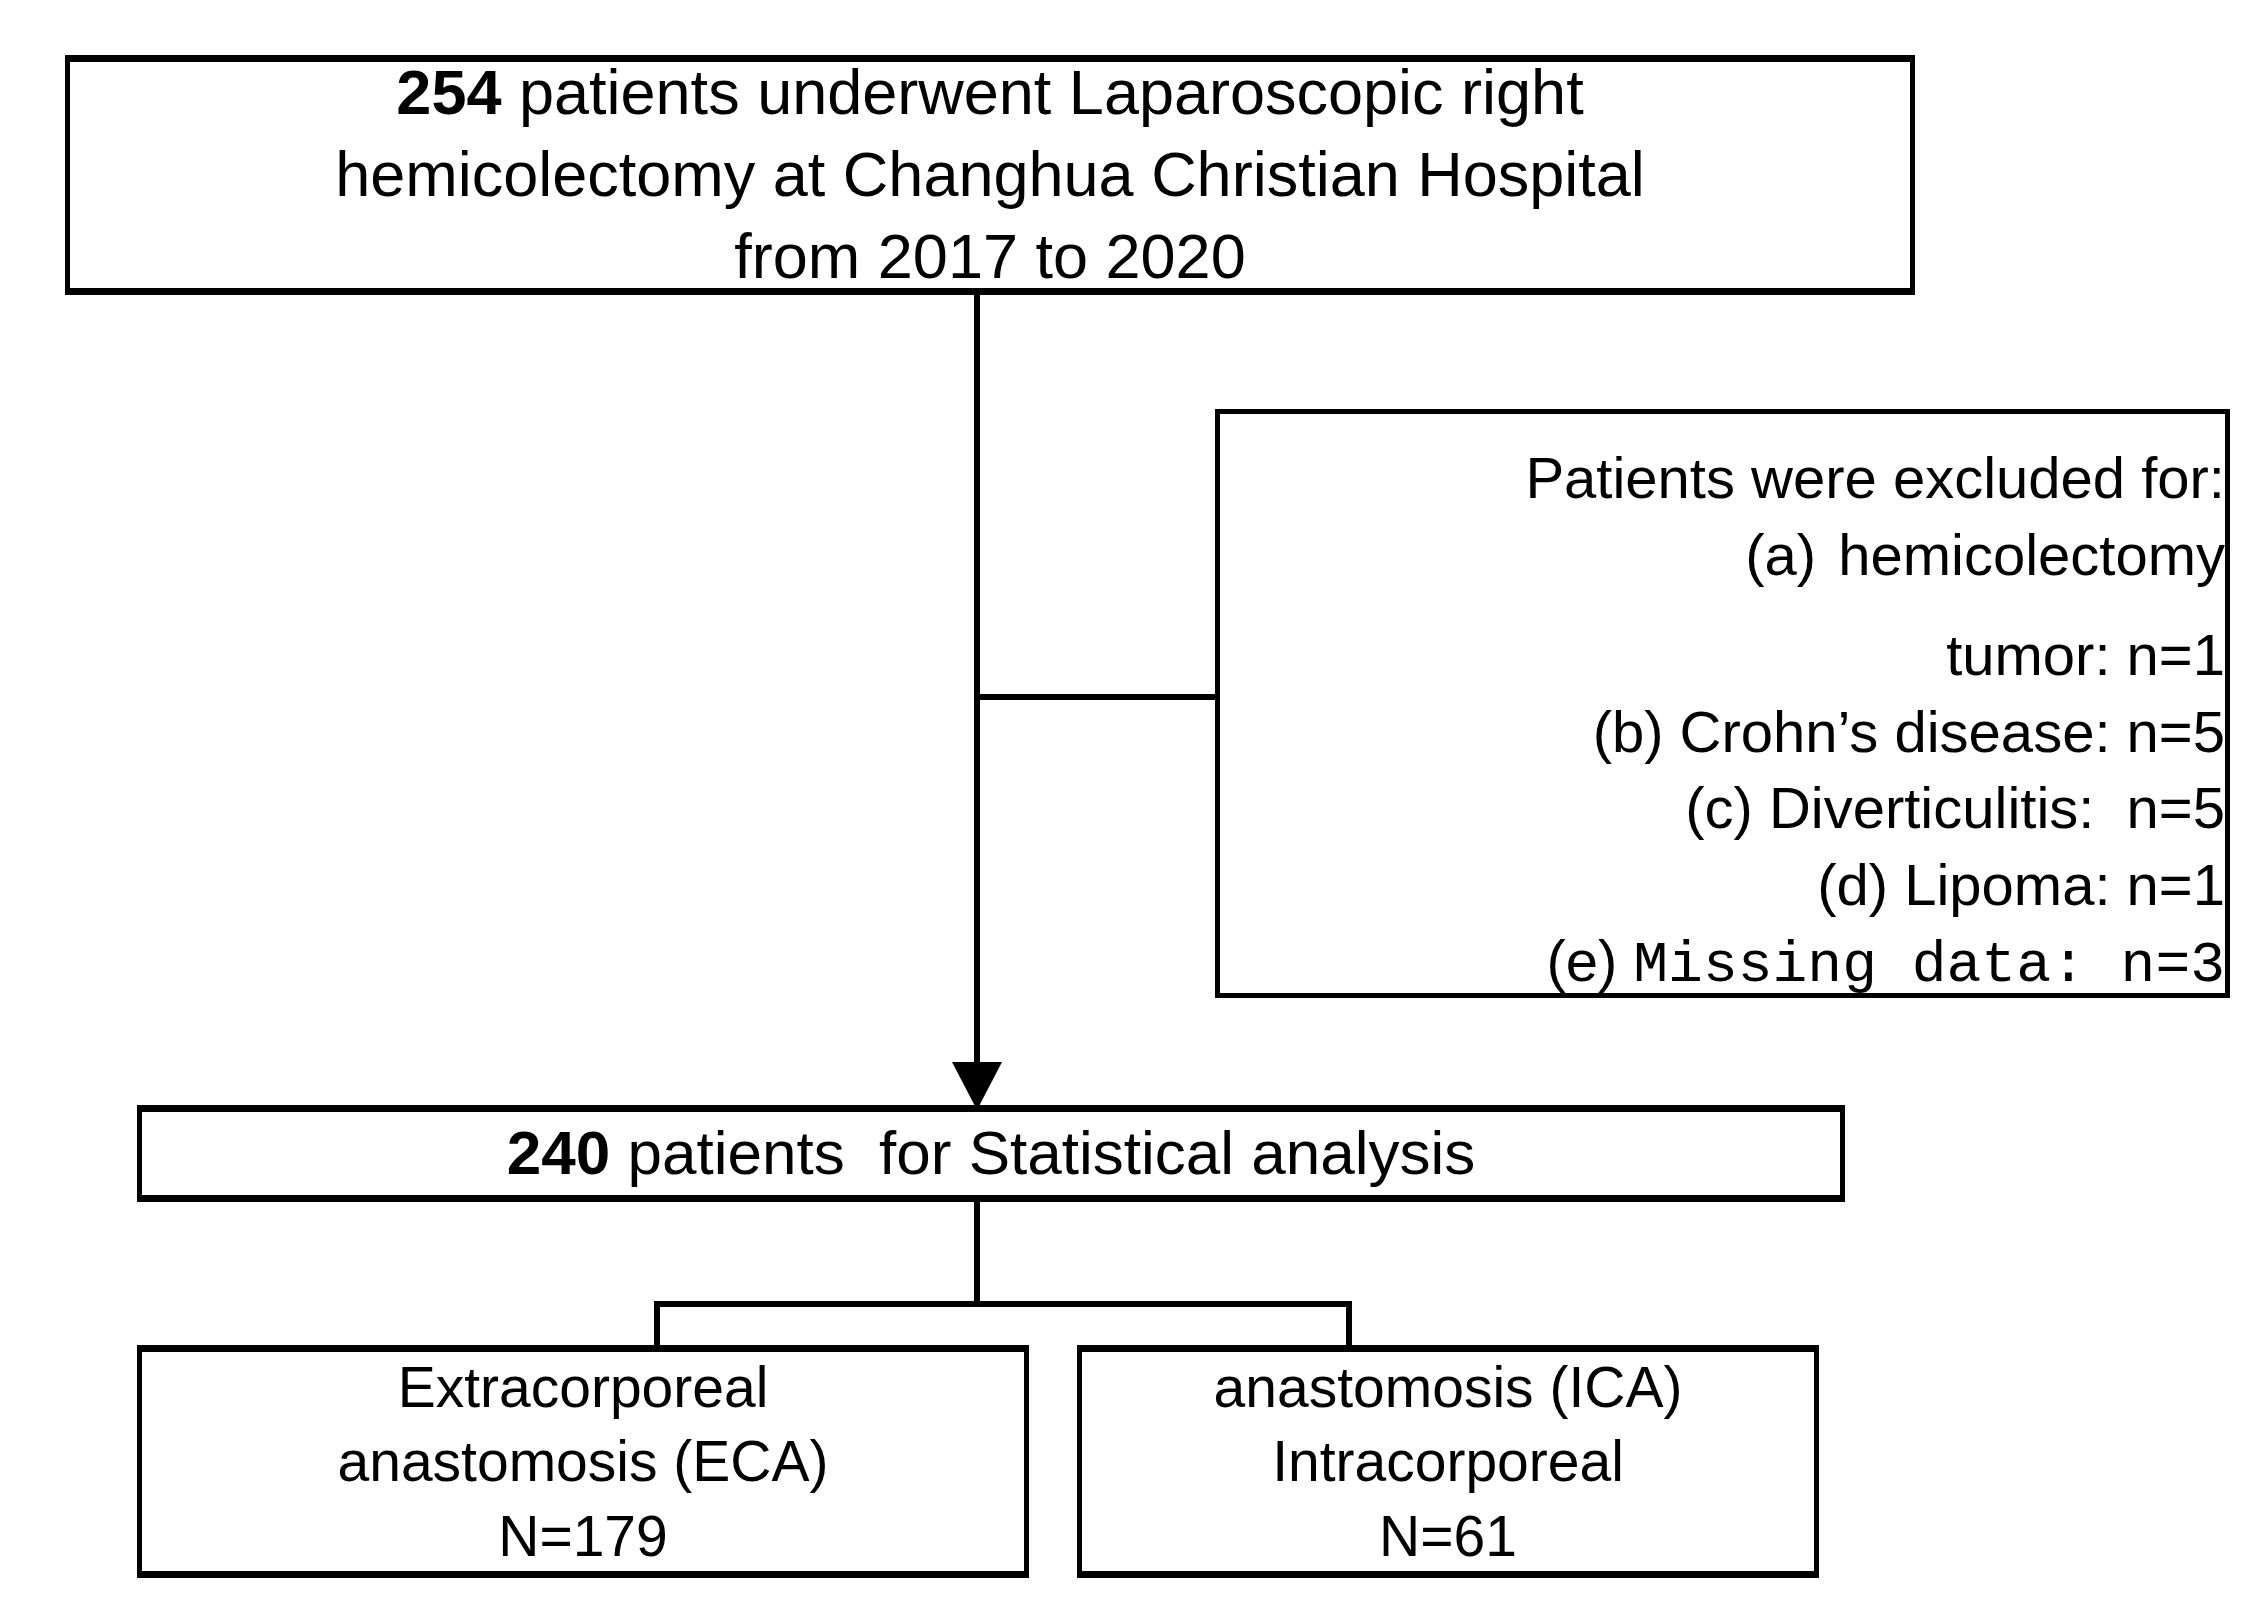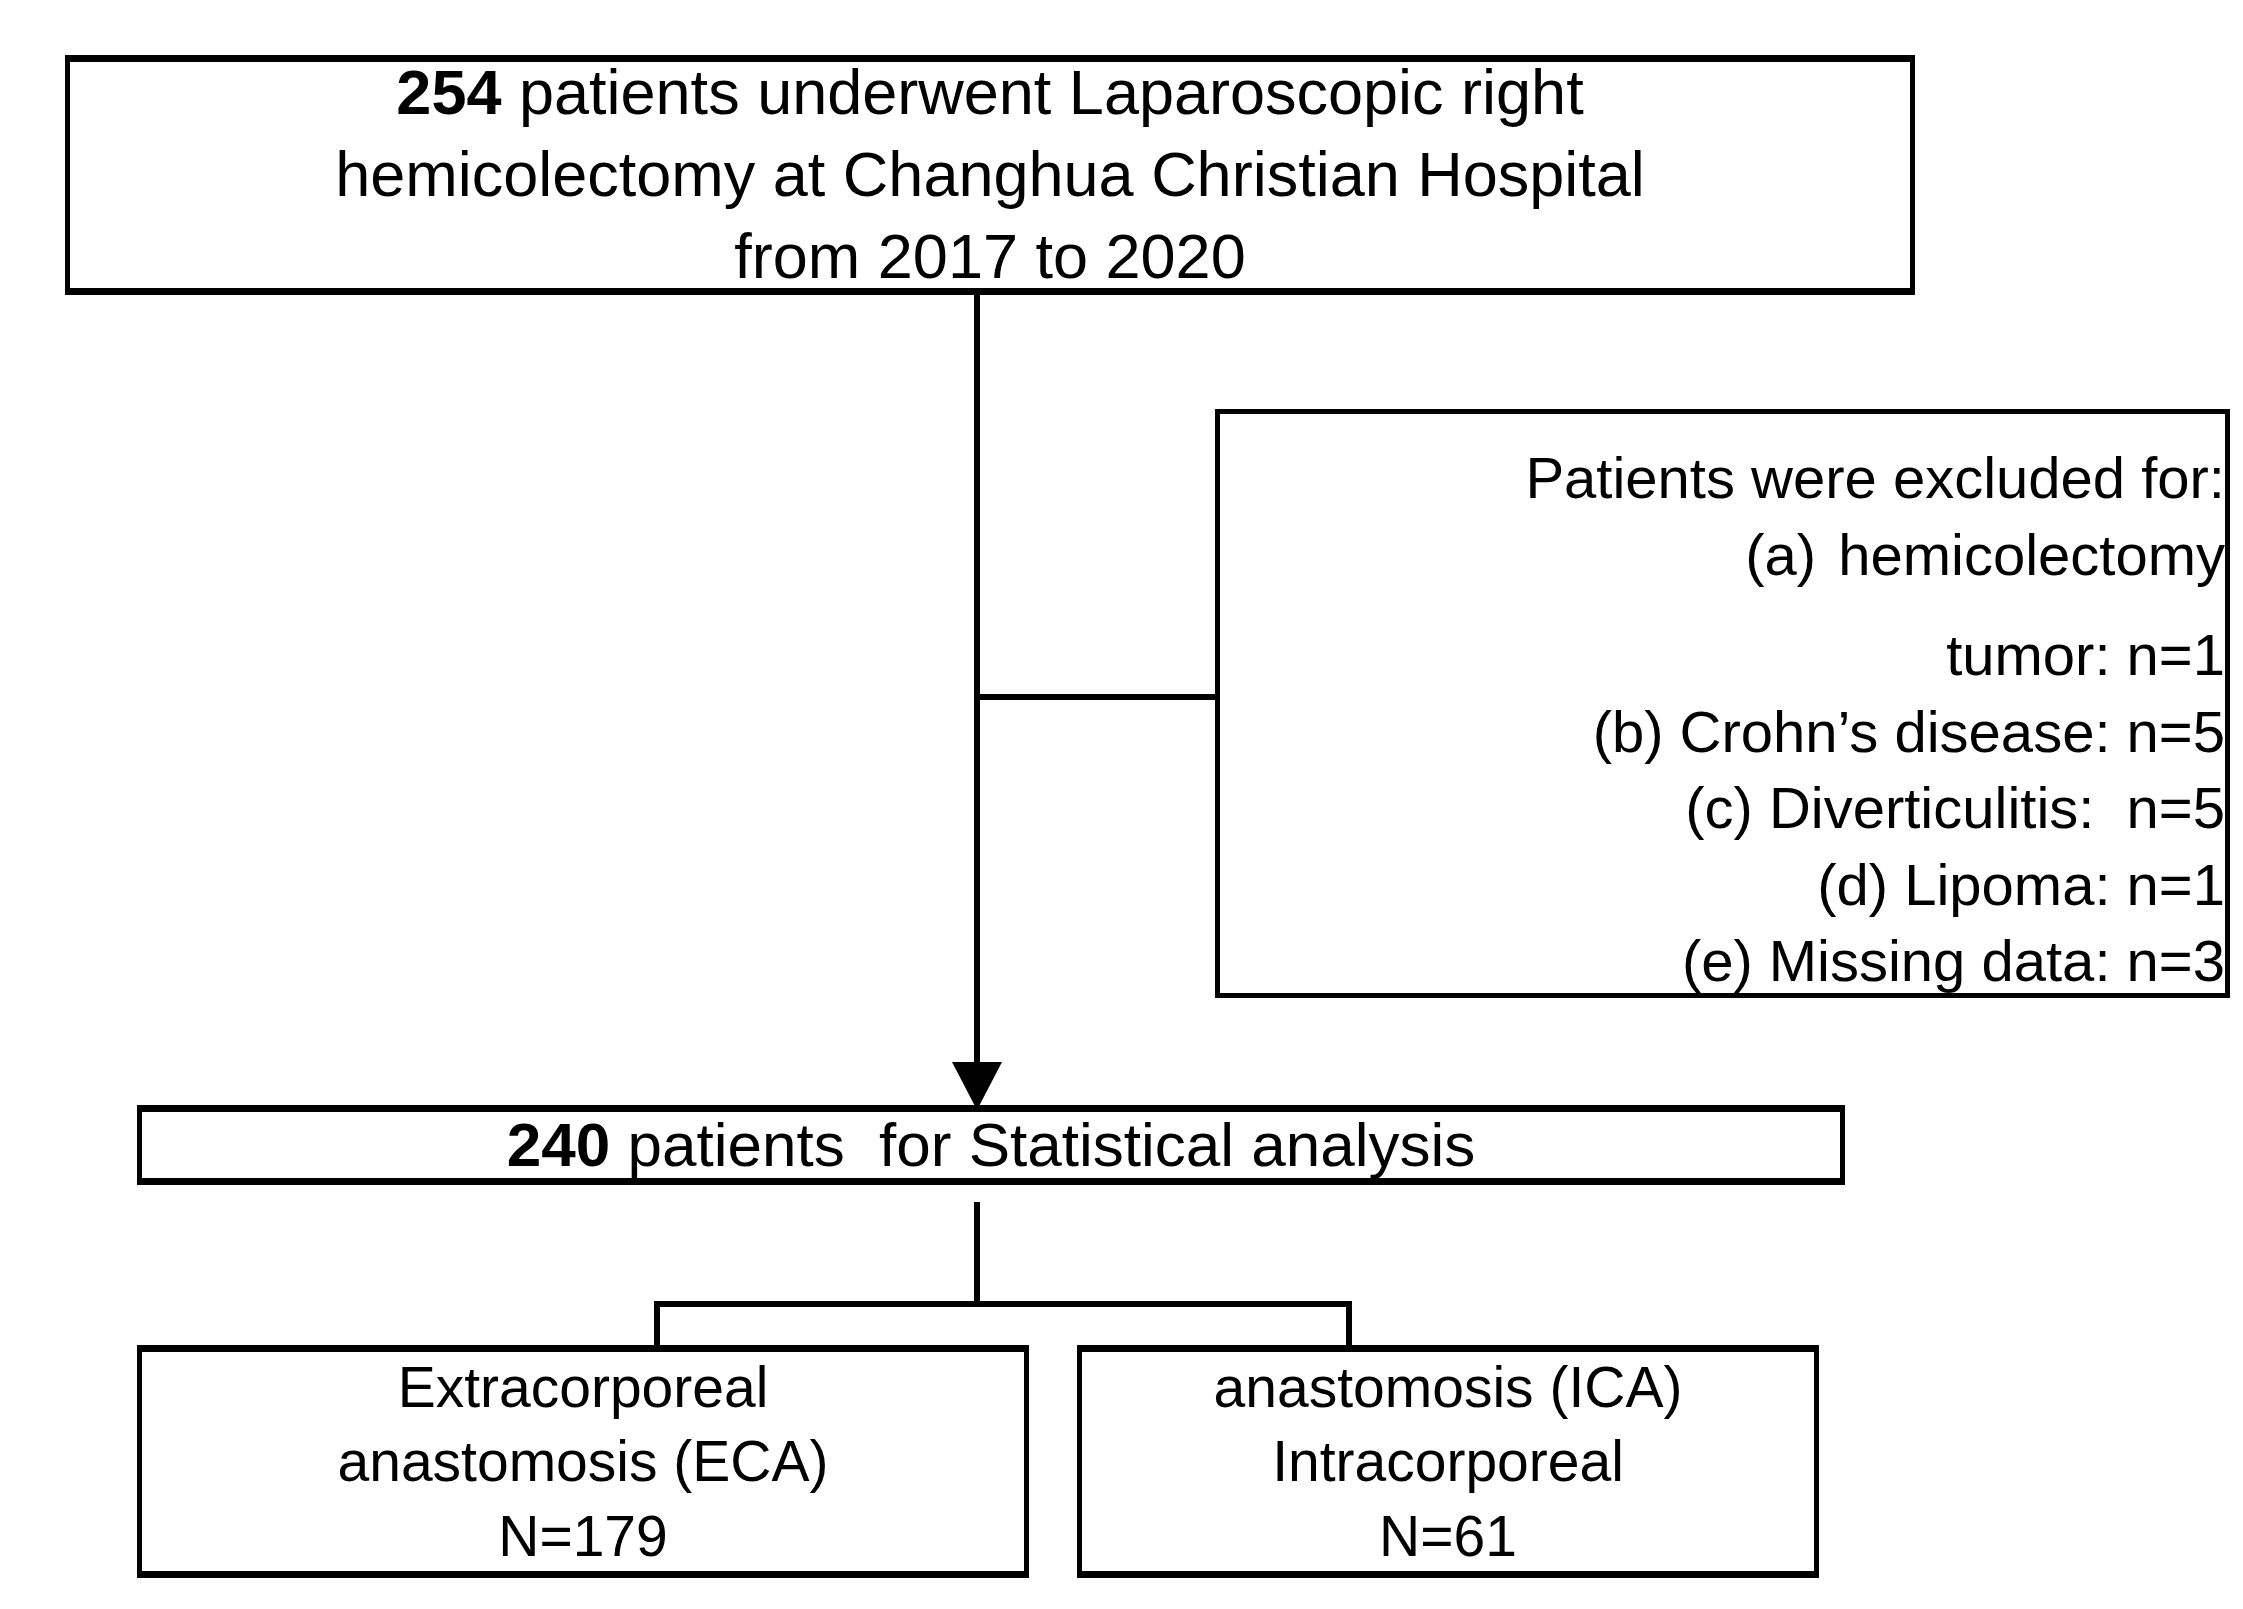--- a/index.html
+++ b/index.html
@@ -82,21 +82,21 @@
     line-height: 1.32;
     text-align: left;
     white-space: pre;
     padding-left: 118px;
     margin-top: 24px;
   }
 
   
   #box-analysed {
     left: 137px; top: 1105px;
-    width: 1708px; height: 80px;
+    width: 1708px; height: 97px;
     padding: 0 20px;
   }
   #box-analysed .line-txt { font-size: 62px; }
 
   
   #box-eca {
     left: 137px; top: 1345px;
     width: 892px; height: 233px;
     padding: 4px 10px;
   }
@@ -168,21 +168,21 @@
       <span class="body" style="padding-left:16px;">Diverticulitis:  n=5</span>
     </div>
 
     <div class="excl-row">
       <span class="marker">(d)</span>
       <span class="body" style="padding-left:16px;">Lipoma: n=1</span>
     </div>
 
     <div class="excl-row">
       <span class="marker">(e)</span>
-      <span class="body" style="padding-left:16px;">Missing data: n=3</span>
+      <span class="body" style="padding-left:16px;font-family:Liberation Mono, monospace;">Missing data: n=3</span>
     </div>
   </div>
 
   <div class="node-box thin-sides" id="box-analysed">
     <span class="line-txt"><span class="bold-num">240</span><span> patients  for Statistical analysis</span></span>
   </div>
 
   <div class="conn conn-v" id="conn-stub-lower"></div>
   <div class="conn conn-h" id="conn-split-bar"></div>
   <div class="conn conn-v" id="conn-drop-left"></div>

